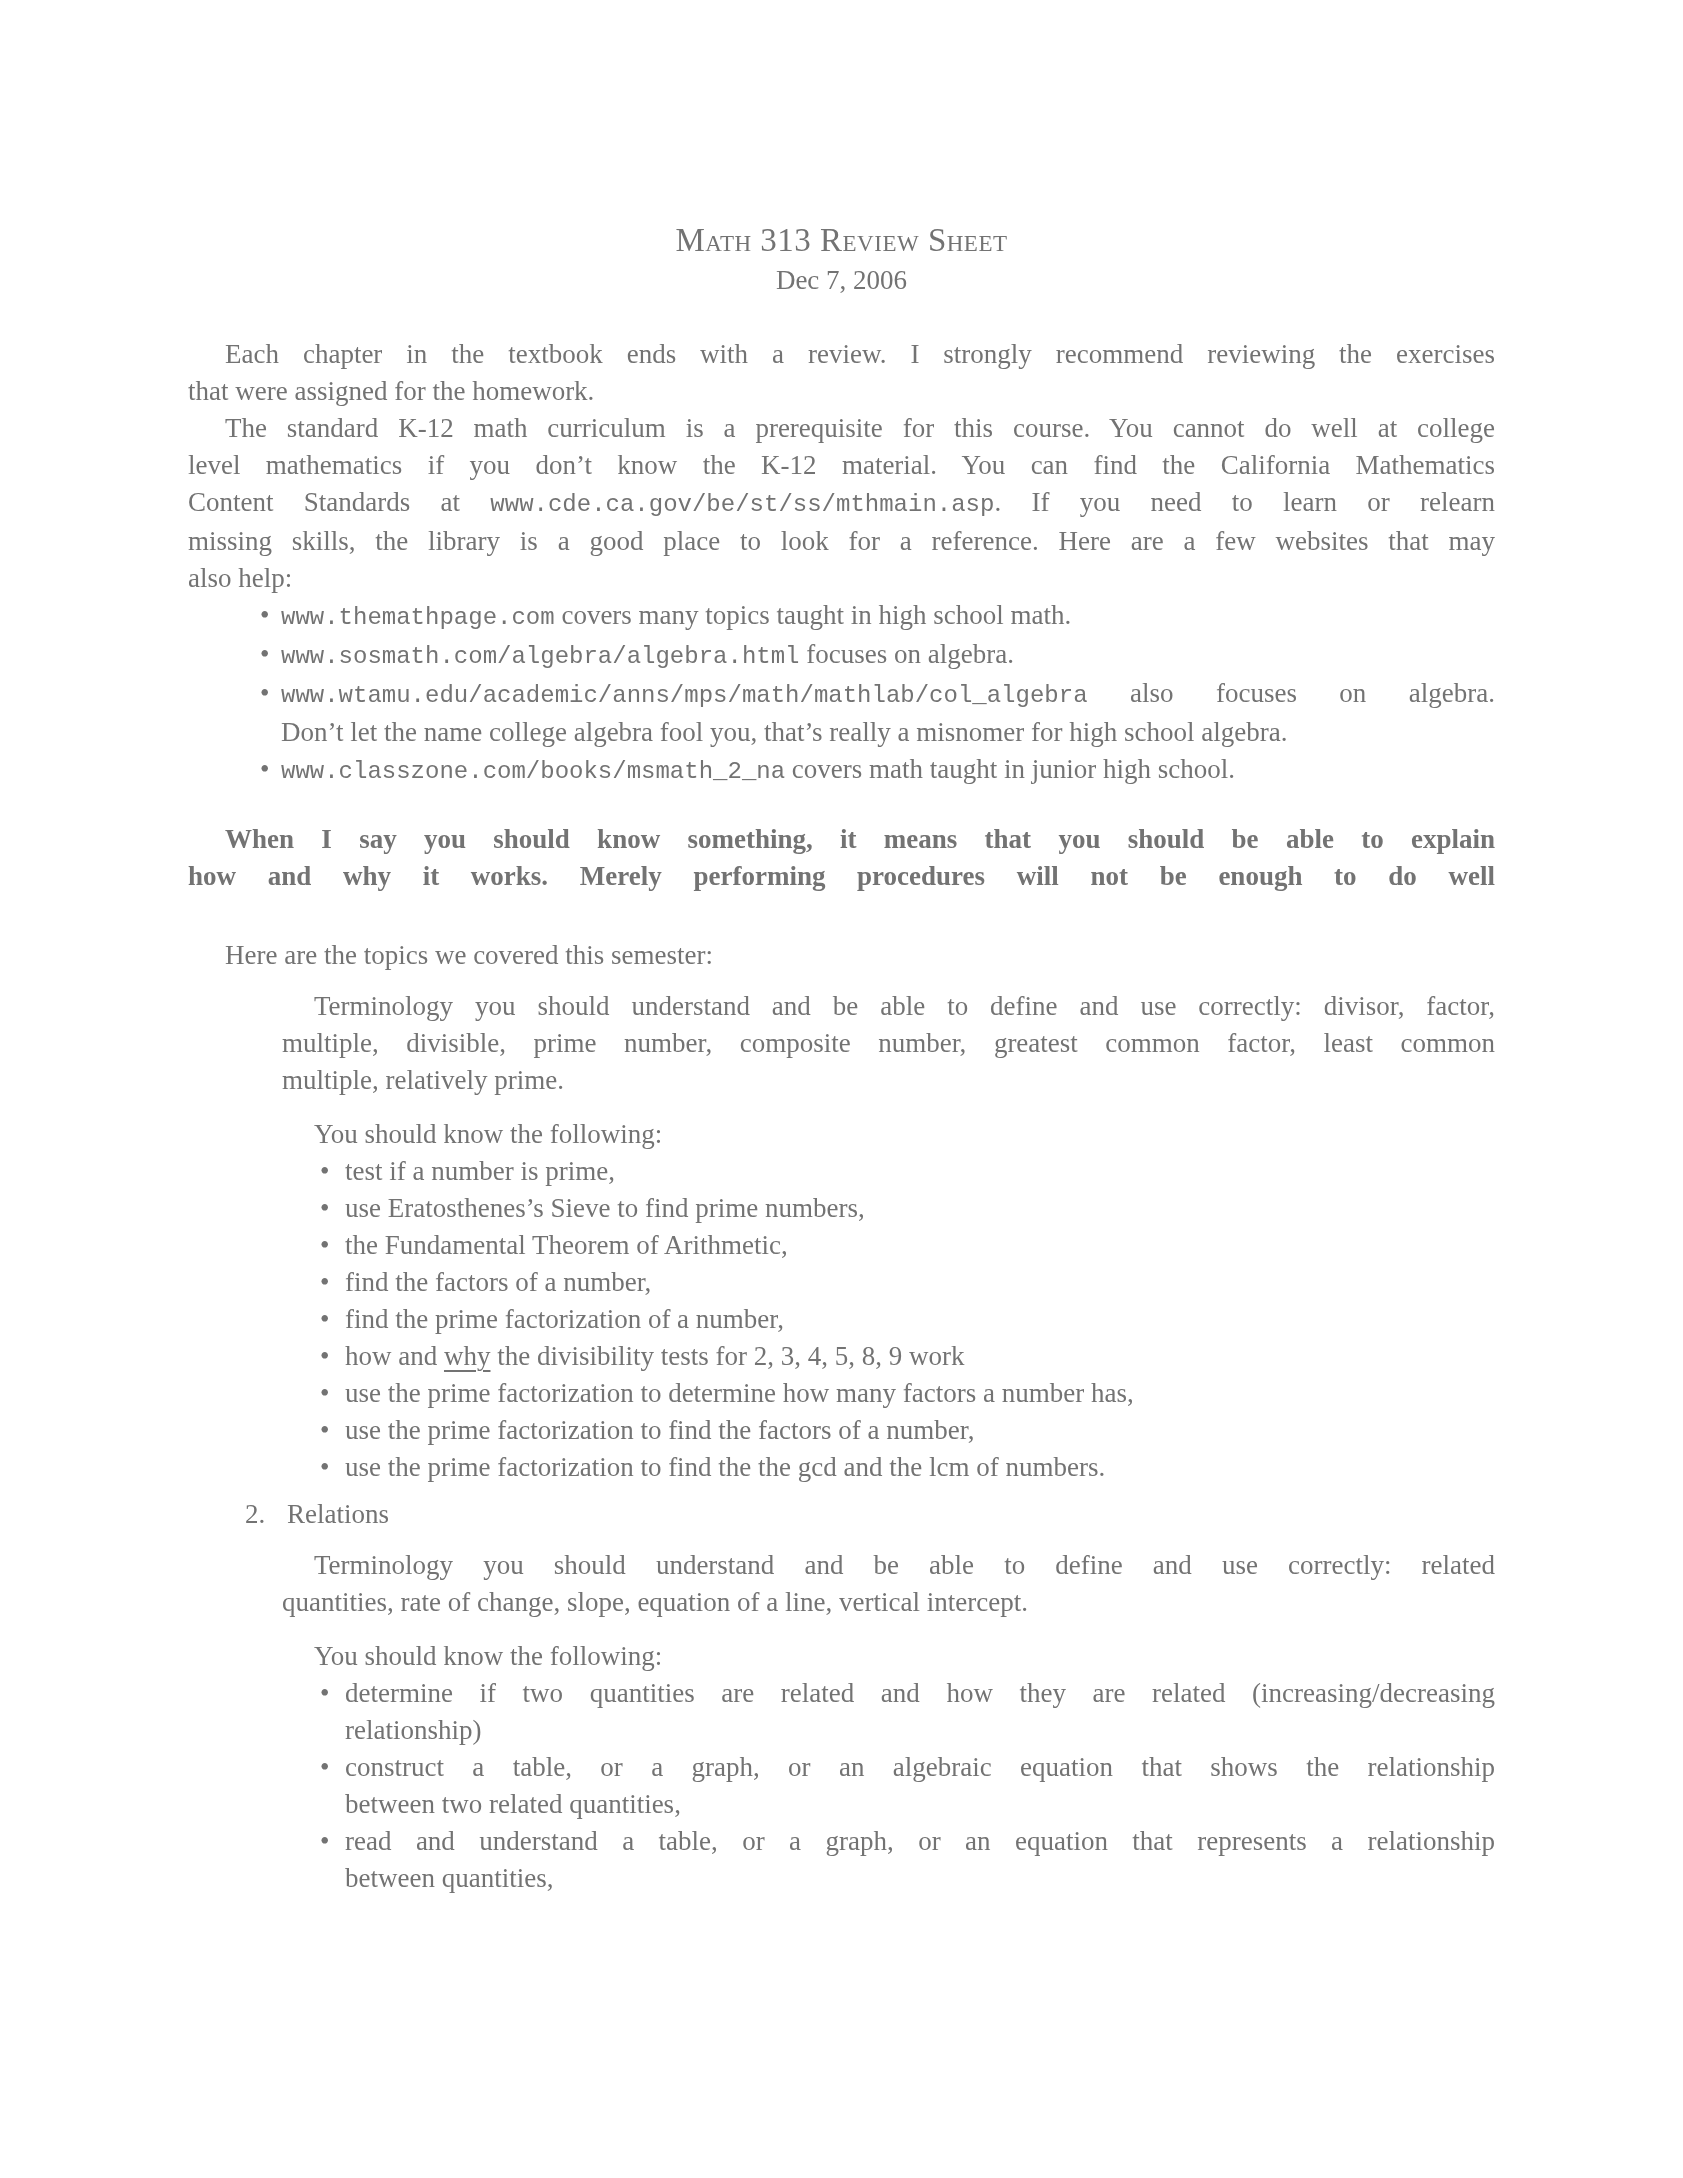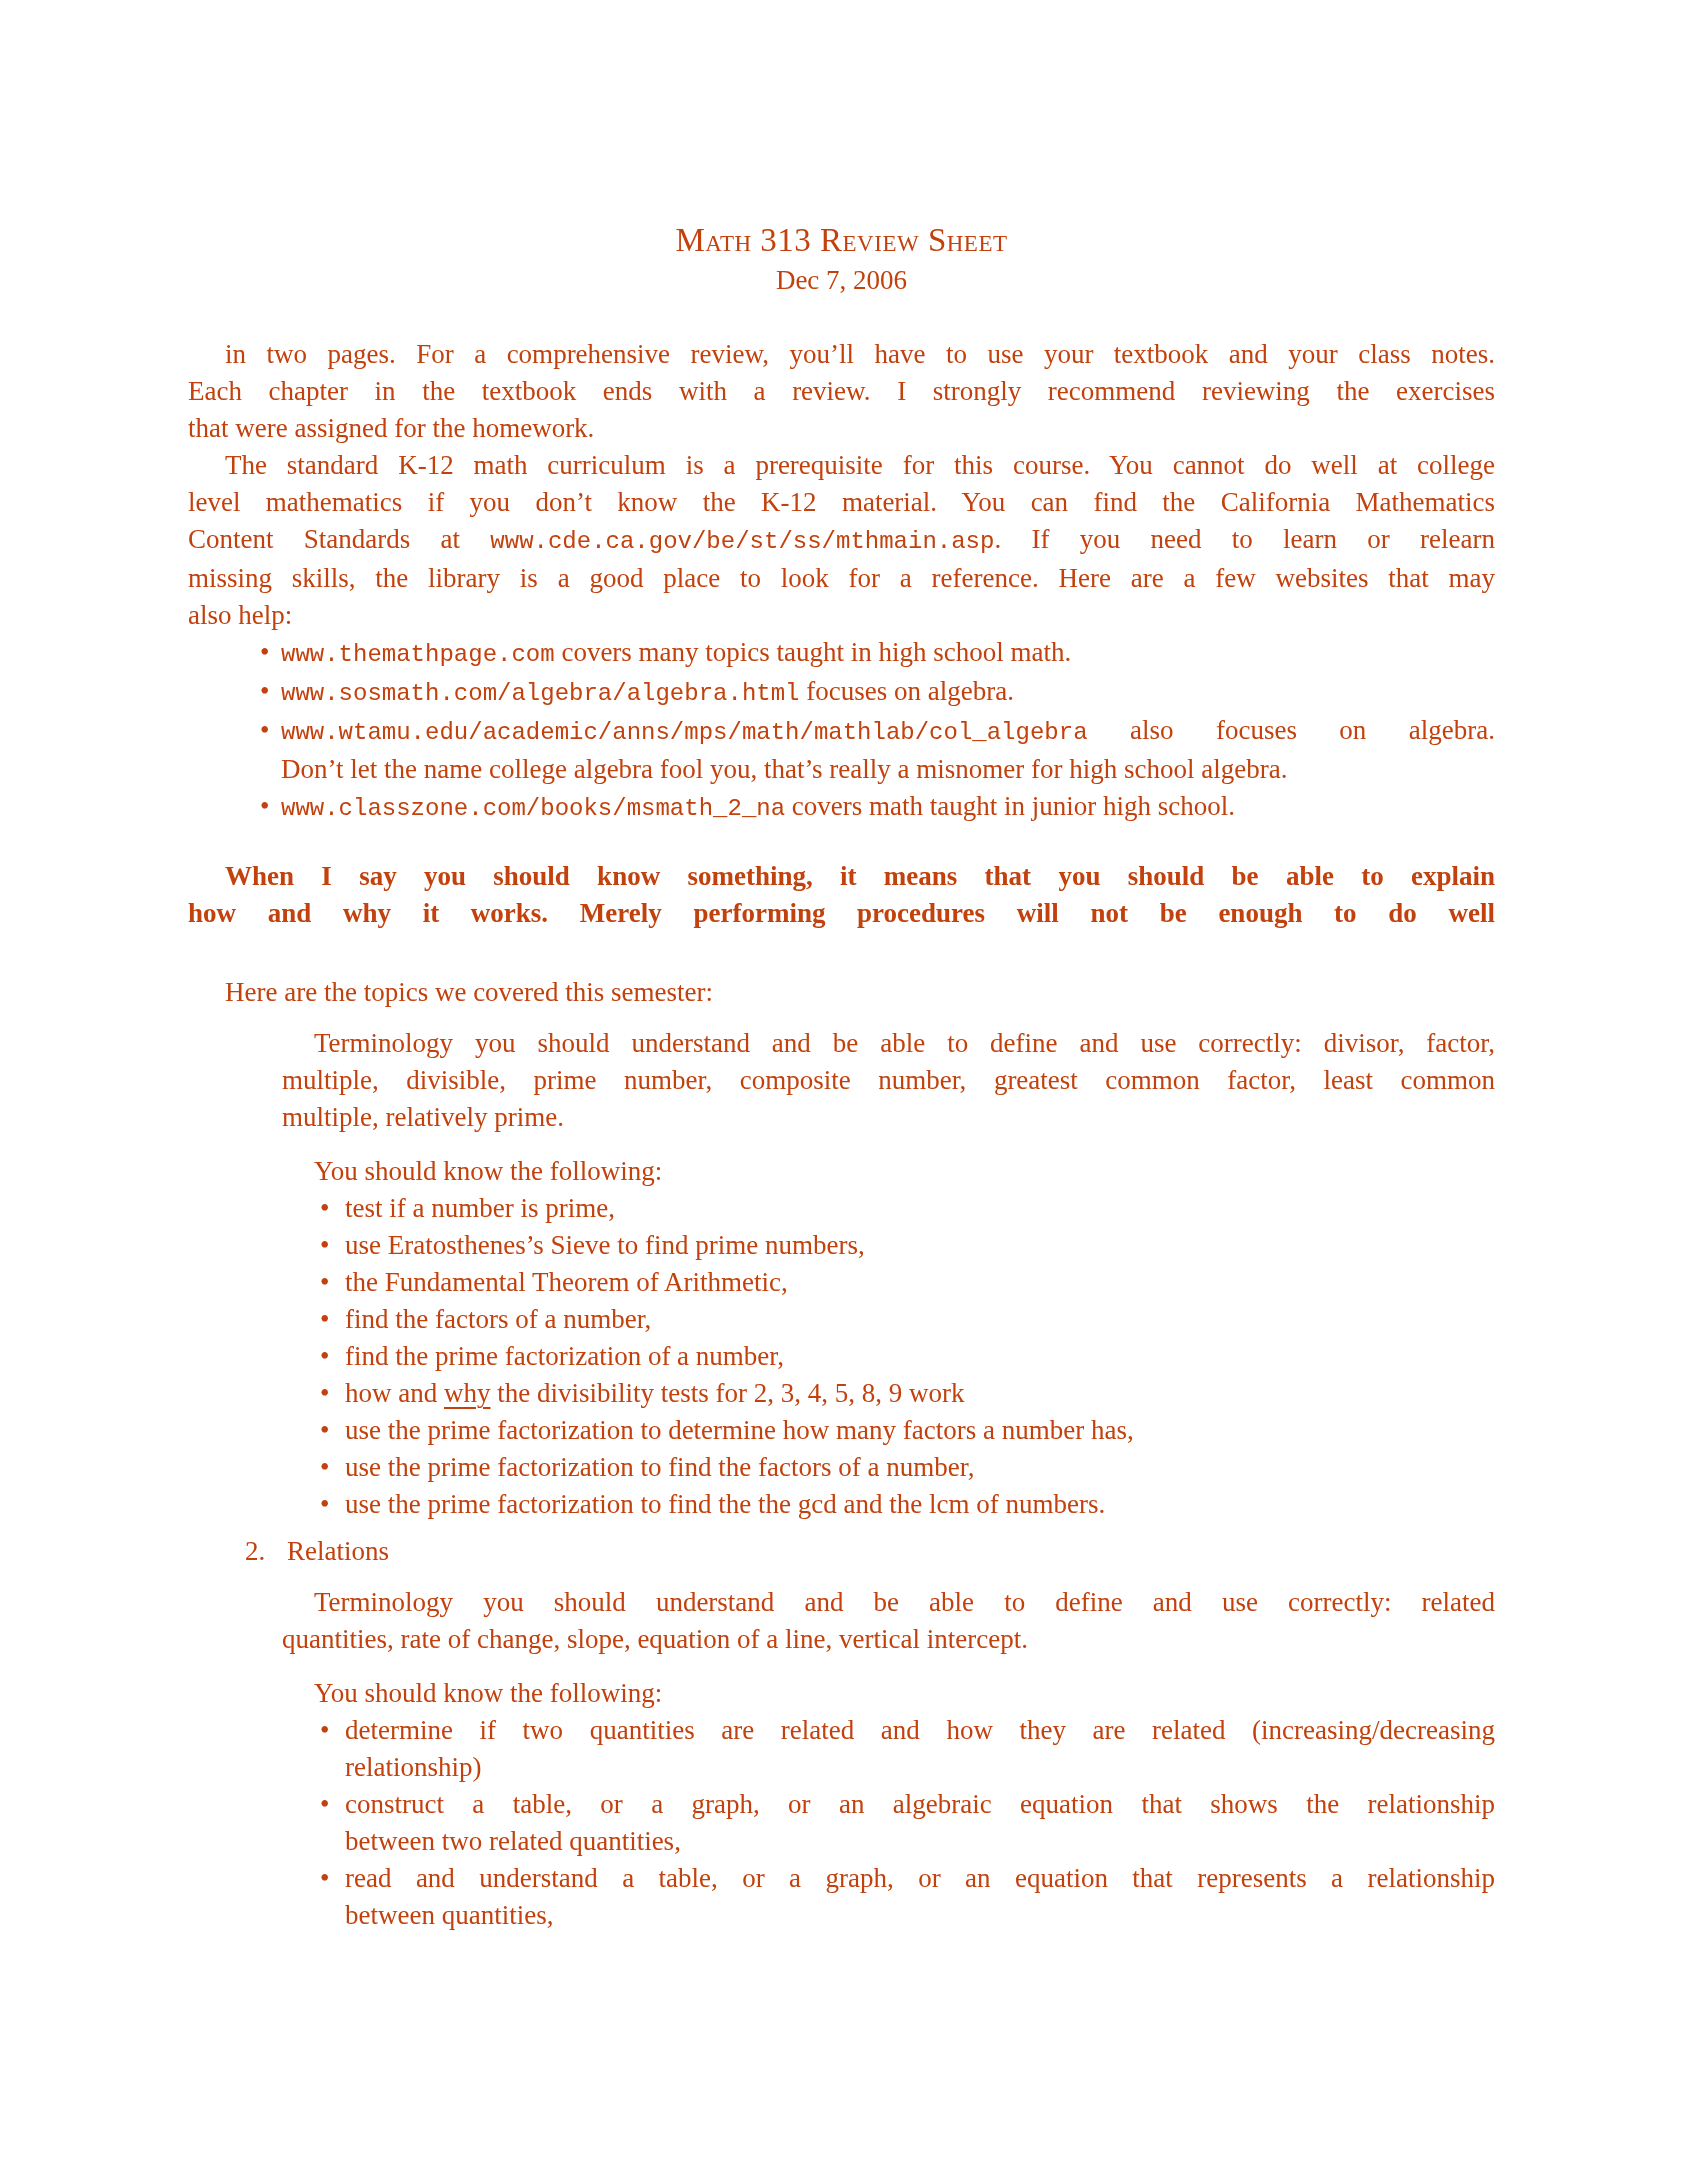--- a/index.html
+++ b/index.html
@@ -1,17 +1,17 @@
 <!DOCTYPE html>
 <html><head>
 <meta charset="utf-8">
 <style>
   html,body{margin:0;padding:0;background:#e8e8e8;}
   .page{
-    width:1683px;height:2178px;margin:0 auto;background:#ffffff;color:#c2410c;
+    width:1683px;height:2178px;margin:0 auto;background:#ffffff;color:#737373;
     box-sizing:border-box;padding:220px 188px 0 188px;
     font-family:"Liberation Serif","DejaVu Serif",serif;
     font-size:27px;line-height:37px;
   }
   .title{
     margin:0;text-align:center;font-weight:400;
     font-variant:small-caps;font-size:33px;line-height:40px;letter-spacing:0.5px;
   }
   .date{text-align:center;margin-top:2px;font-size:27px;}
   .para{margin:0;}
@@ -41,21 +41,20 @@
 <body>
 
 <div class="page">
   <header>
     <h1 class="title">Math 313 Review Sheet</h1>
     <div class="date">Dec 7, 2006</div>
   </header>
 
   <section>
     <div class="para ind" id="p-intro1">
-        <div class="line j"><span>in two pages. For a comprehensive review, you’ll have to use your textbook and your class notes.</span></div>
         <div class="line j"><span>Each chapter in the textbook ends with a review. I strongly recommend reviewing the exercises</span></div>
         <div class="line"><span>that were assigned for the homework.</span></div>
       </div>
     <div class="para ind">
         <div class="line j"><span>The standard K-12 math curriculum is a prerequisite for this course. You cannot do well at college</span></div>
         <div class="line j"><span>level mathematics if you don’t know the K-12 material. You can find the California Mathematics</span></div>
         <div class="line j"><span>Content Standards at </span><span class="m">www.cde.ca.gov/be/st/ss/mthmain.asp</span><span>. If you need to learn or relearn</span></div>
         <div class="line j"><span>missing skills, the library is a good place to look for a reference. Here are a few websites that may</span></div>
         <div class="line"><span>also help:</span></div>
       </div>

